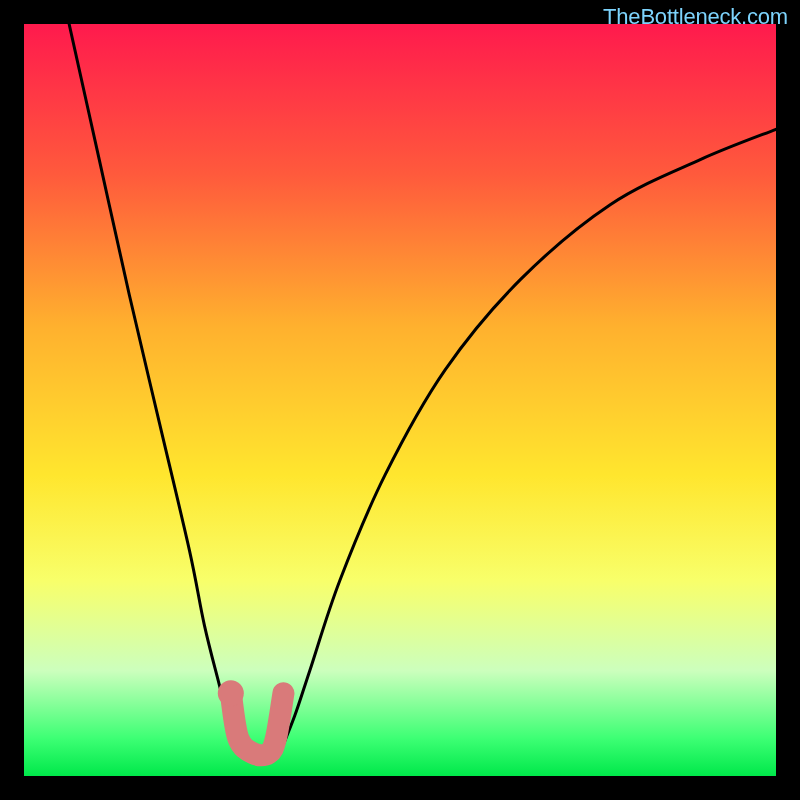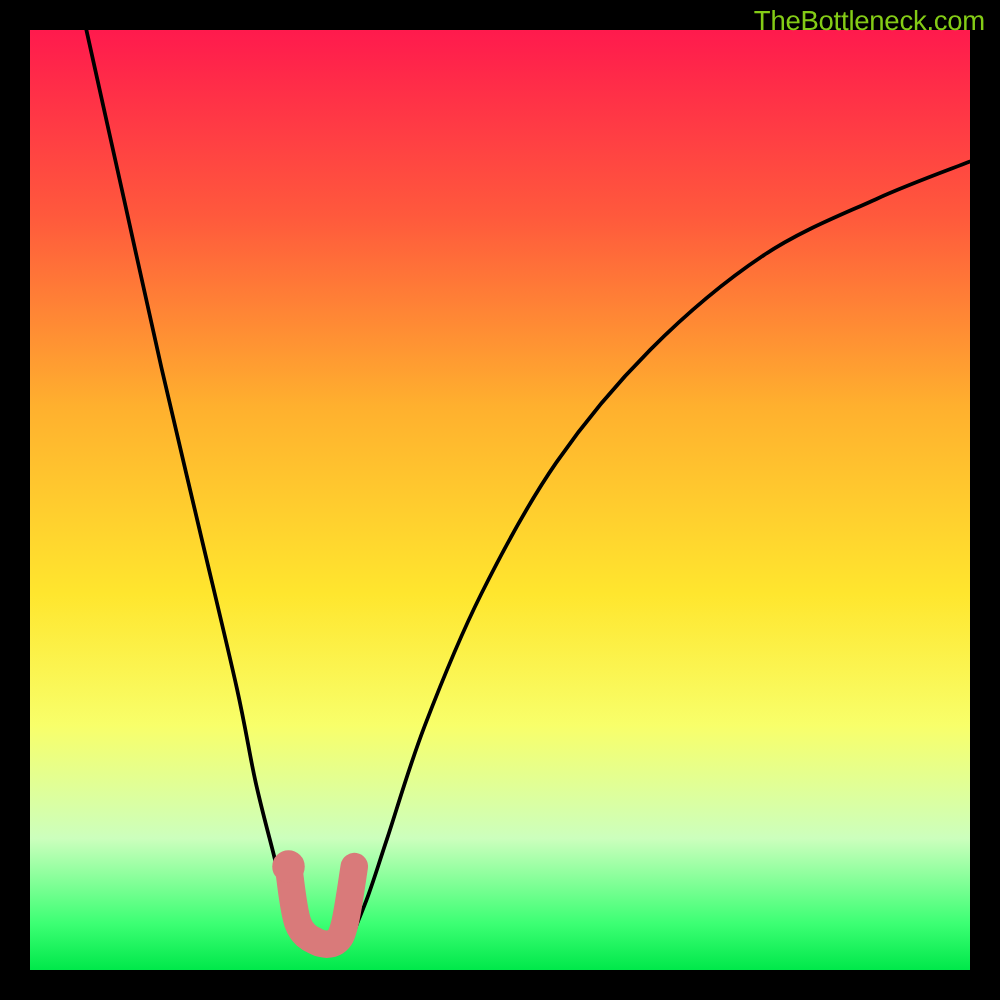--- a/index.html
+++ b/index.html
@@ -24,21 +24,21 @@
     width: 752px;
     height: 752px;
     overflow: visible;
   }
   .watermark {
     position: absolute;
     top: 4px;
     right: 12px;
     font-size: 22px;
     font-weight: 500;
-    color: #84cc16;
+    color: #7dd3fc;
     letter-spacing: -0.2px;
     z-index: 10;
   }
   svg { display: block; }
 </style>
 </head>
 <body>
 
 <div class="frame">
 

